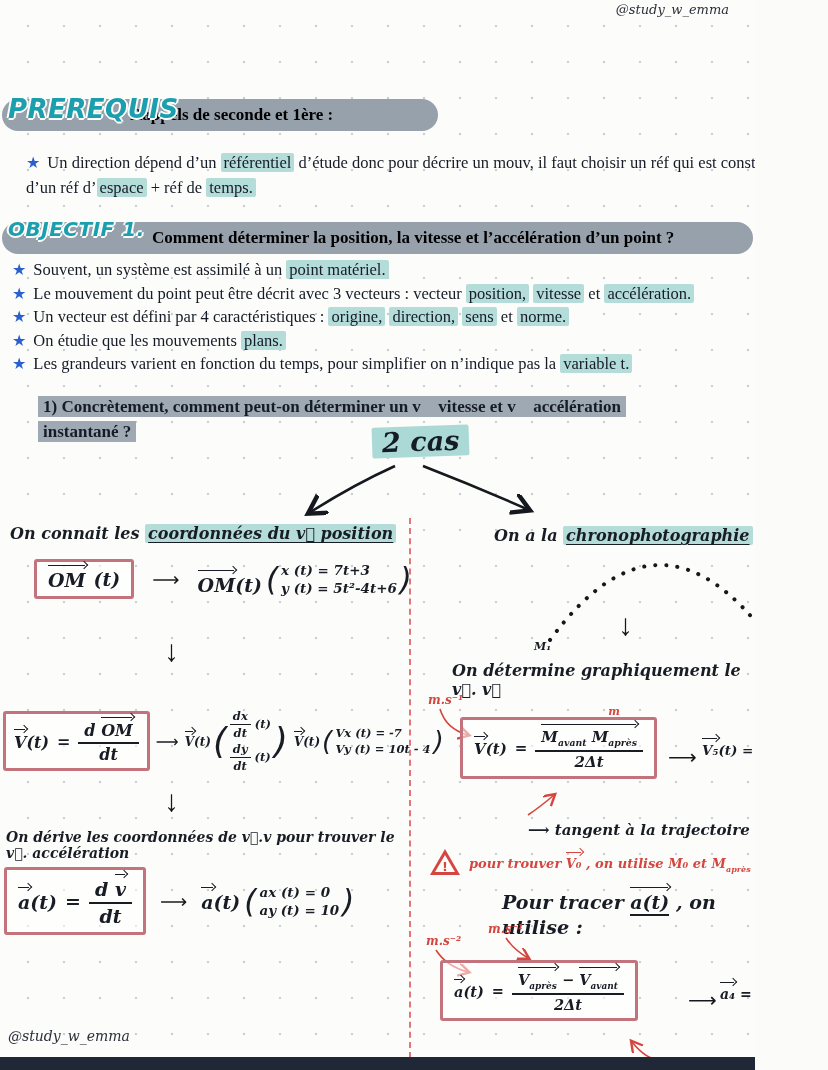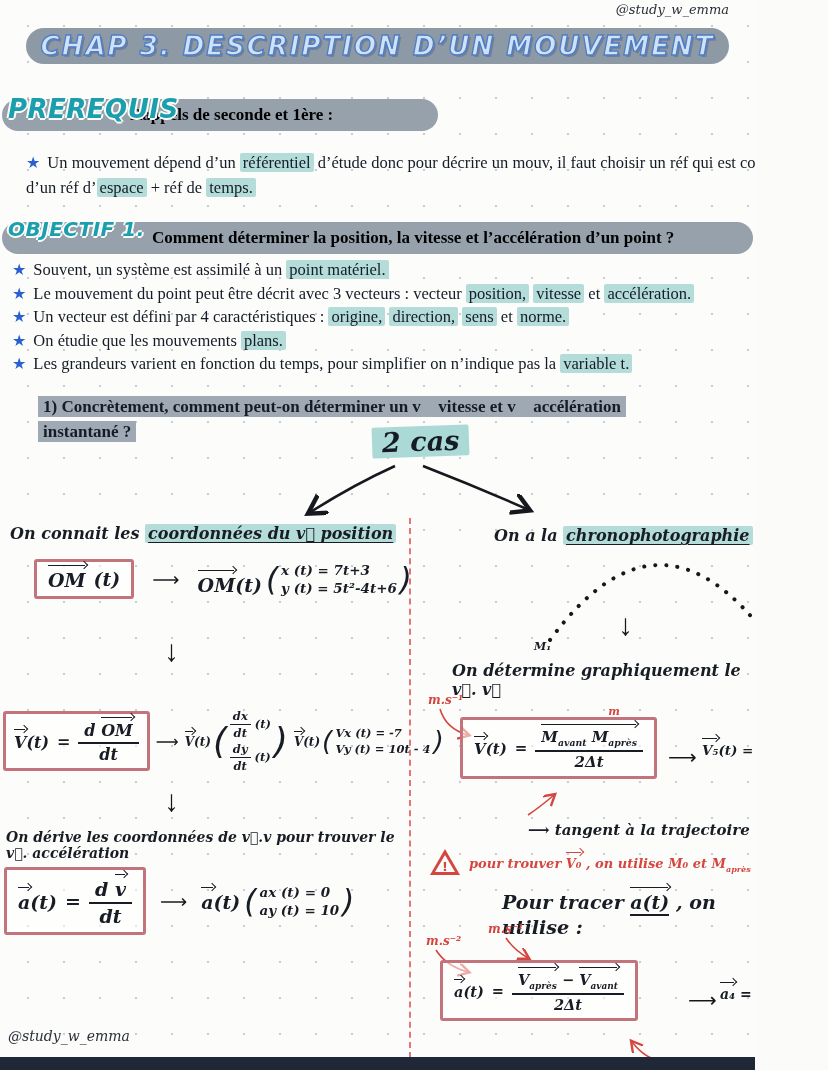--- a/index.html
+++ b/index.html
@@ -127,31 +127,28 @@
         <path d="M0,0 L7,4 L0,8" fill="none" stroke="#15181d" stroke-width="1.7"></path>
       </marker>
       <marker id="rah" markerWidth="9" markerHeight="9" refX="6" refY="4" orient="auto">
         <path d="M0,0 L7,4 L0,8" fill="none" stroke="#d4463f" stroke-width="1.5"></path>
       </marker>
     </defs>
   </svg>
 
   <div id="handle-top">@study_w_emma</div>
 
-  <div id="title-band">
-    <span class="title-text">CHAP 3. DESCRIPTION D’UN MOUVEMENT</span>
-  </div>
 
   <div id="prereq-label" class="seclabel">PREREQUIS</div>
   <div id="prereq-pill" class="pill">
     <span class="banner-text">Rappels de seconde et 1ère :</span>
   </div>
 
   <div id="prereq-bullet">
-    <span class="star">★</span><span><span>Un mouvement dépend d’un </span><span class="hl">référentiel</span><span> d’étude donc pour décrire un mouv, il faut choisir un réf qui est constitué d’un réf d’</span><span class="hl">espace</span><span> + réf de </span><span class="hl">temps.</span></span>
+    <span class="star">★</span><span><span>Un direction dépend d’un </span><span class="hl">référentiel</span><span> d’étude donc pour décrire un mouv, il faut choisir un réf qui est constitué d’un réf d’</span><span class="hl">espace</span><span> + réf de </span><span class="hl">temps.</span></span>
   </div>
 
   <div id="obj-label" class="seclabel">OBJECTIF 1.</div>
   <div id="obj-pill" class="pill">
     <span class="banner-text">Comment déterminer la position, la vitesse et l’accélération d’un point ?</span>
   </div>
 
   <div id="obj-bullets">
     <span class="li"><span class="star">★</span><span><span>Souvent, un système est assimilé à un </span><span class="hl">point matériel.</span></span></span>
     <span class="li"><span class="star">★</span><span><span>Le mouvement du point peut être décrit avec 3 vecteurs : vecteur </span><span class="hl">position,</span><span> </span><span class="hl">vitesse</span><span> et </span><span class="hl">accélération.</span></span></span>

